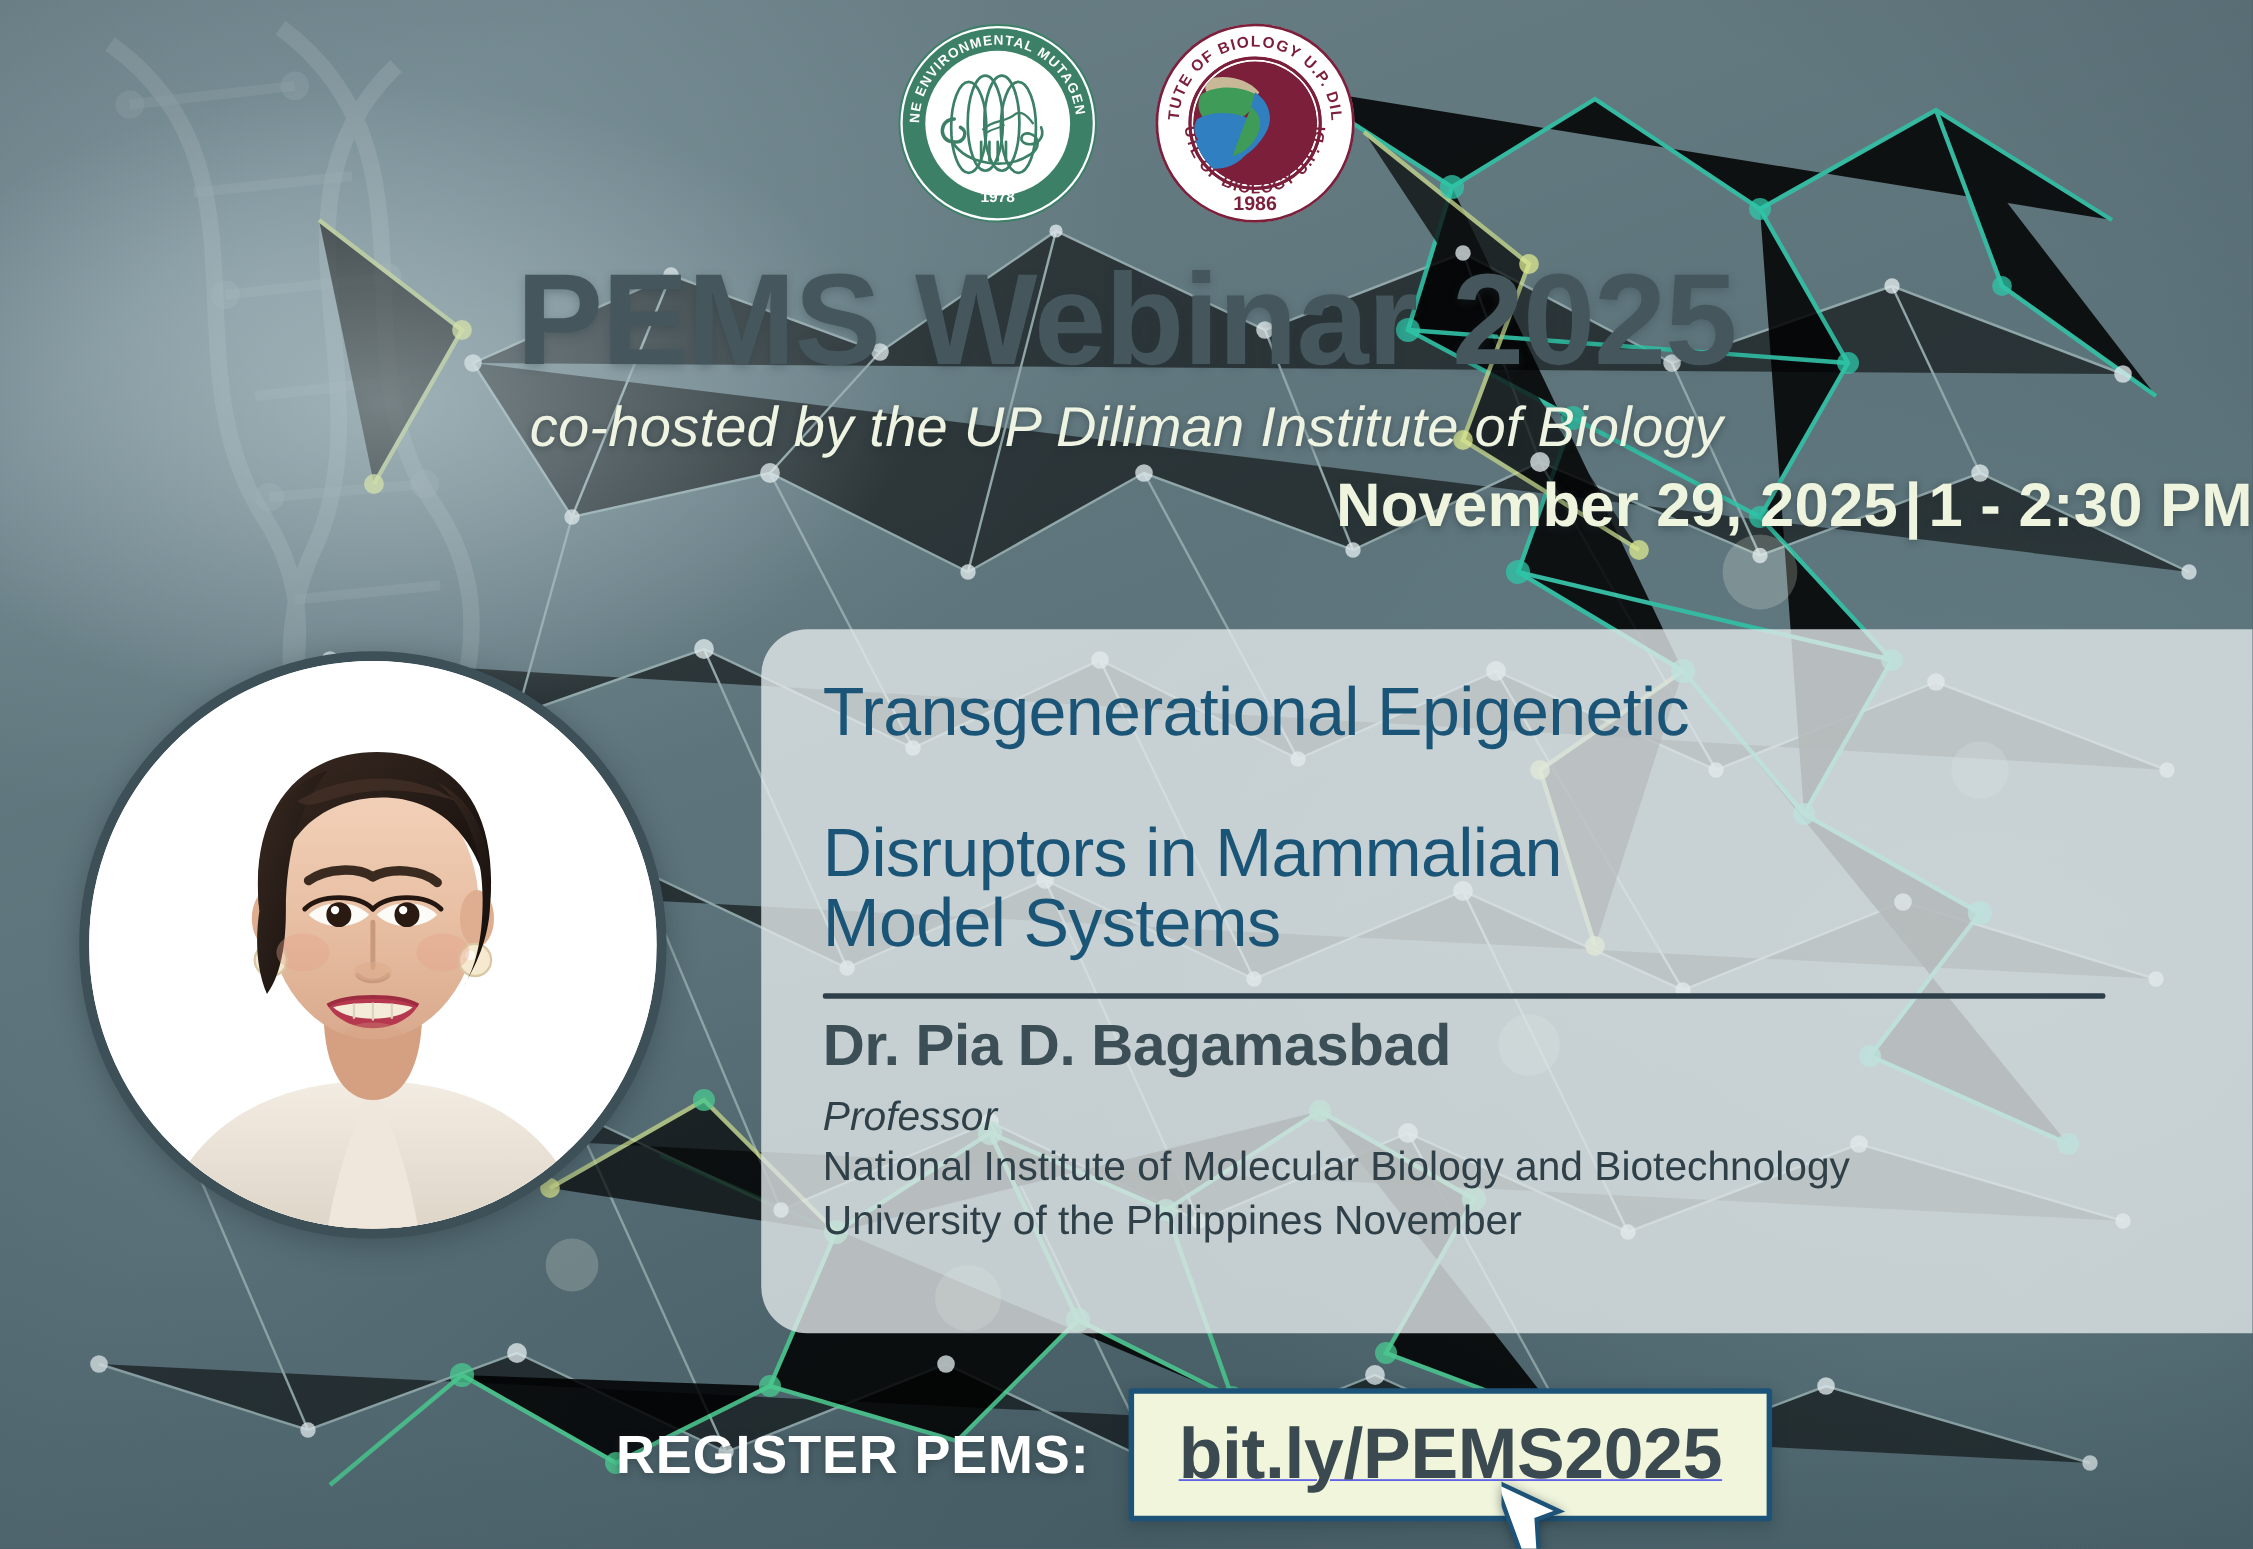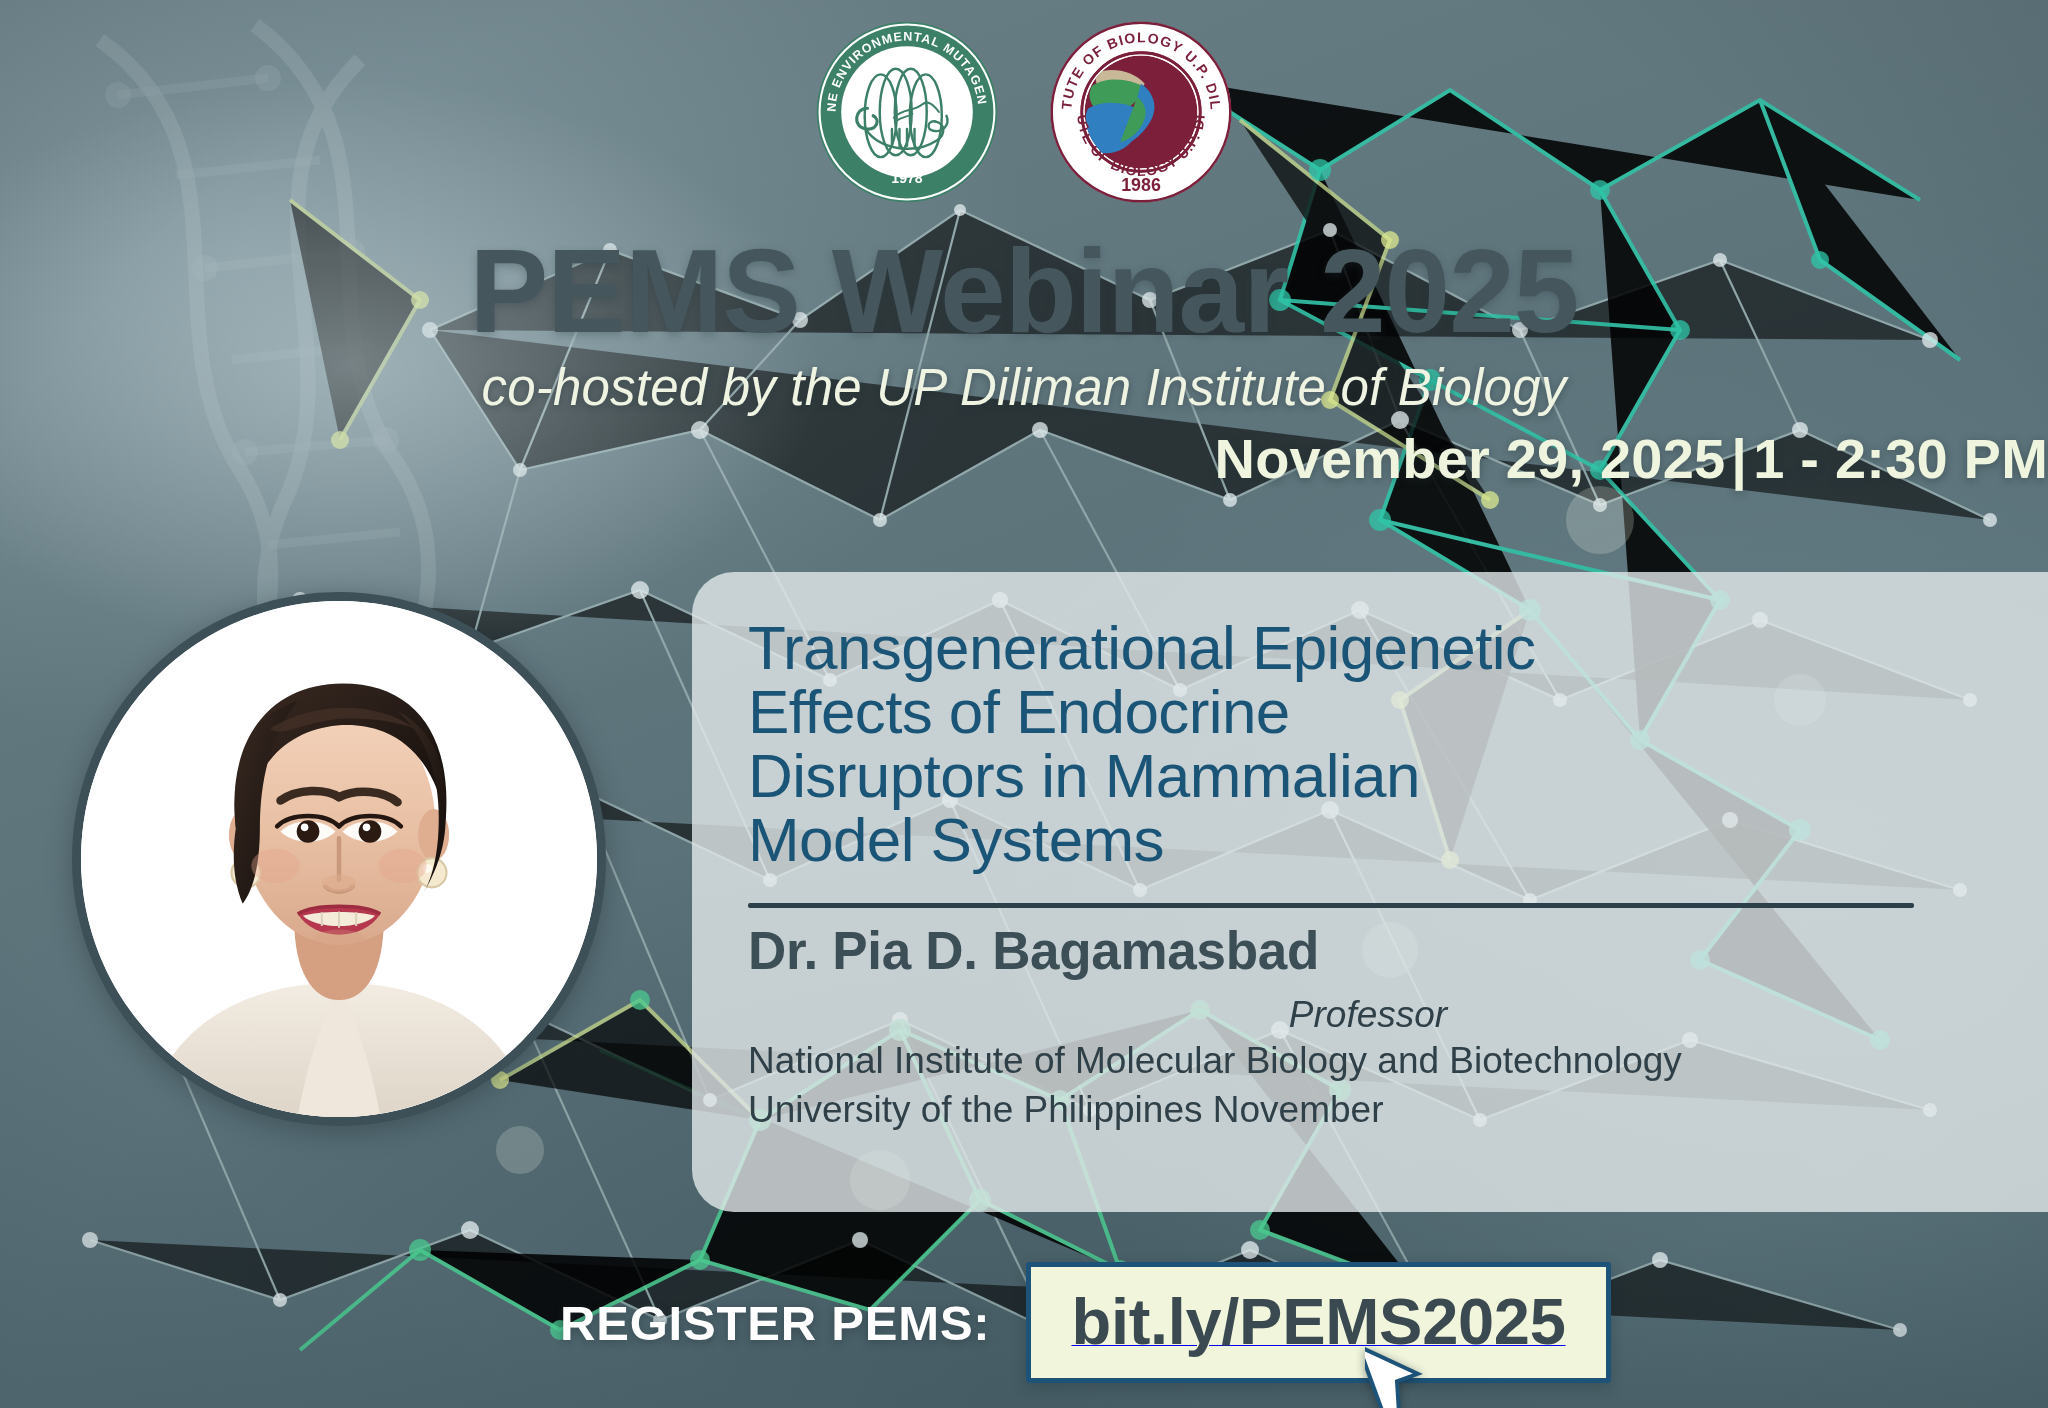--- a/index.html
+++ b/index.html
@@ -76,21 +76,21 @@
   }
   .divider{
     height:5px;background:#2d3f48;margin:30px 0 14px 0;width:94%;border-radius:2px;
   }
   .speaker-name{
     margin:0;font-size:53px;line-height:1.1;font-weight:bold;color:#3c4f56;
     letter-spacing:-.3px;
   }
   .role{
     margin:14px 0 0 0;font-size:37px;line-height:1.15;font-style:italic;
-    color:#2f4048;font-weight:400;text-align:center;
+    color:#2f4048;font-weight:400;
   }
   .affil{
     margin:2px 0 0 0;font-size:37px;line-height:1.26;color:#2f4048;font-weight:400;
   }
 
   
   .register-row{
     position:absolute;left:560px;top:1262px;display:flex;align-items:center;gap:36px;
   }
   .register-label{
@@ -473,21 +473,21 @@
       <path d="M140,181 L140,189 M150,180.5 L150,190 M160,181 L160,189" stroke="#ddd2bb" stroke-width="1.2"></path>
       <path d="M126,182 C136,176 164,176 174,182" stroke="#9e2c40" stroke-width="2" fill="none"></path>
 
       <ellipse cx="150" cy="198" rx="16" ry="7" fill="#d69e82" opacity=".3"></ellipse>
     </svg>
   </div>
 
   <div class="panel">
     <h2 class="talk-title">
       <span>Transgenerational Epigenetic</span><br>
-      <span>Effects of Endocrine</span><br>
+      <br>
       <span>Disruptors in Mammalian</span><br>
       <span>Model Systems</span>
     </h2>
     <div class="divider"></div>
     <p class="speaker-name">Dr. Pia D. Bagamasbad</p>
     <p class="role">Professor</p>
     <p class="affil">National Institute of Molecular Biology and Biotechnology</p>
     <p class="affil">University of the Philippines November</p>
   </div>
 

